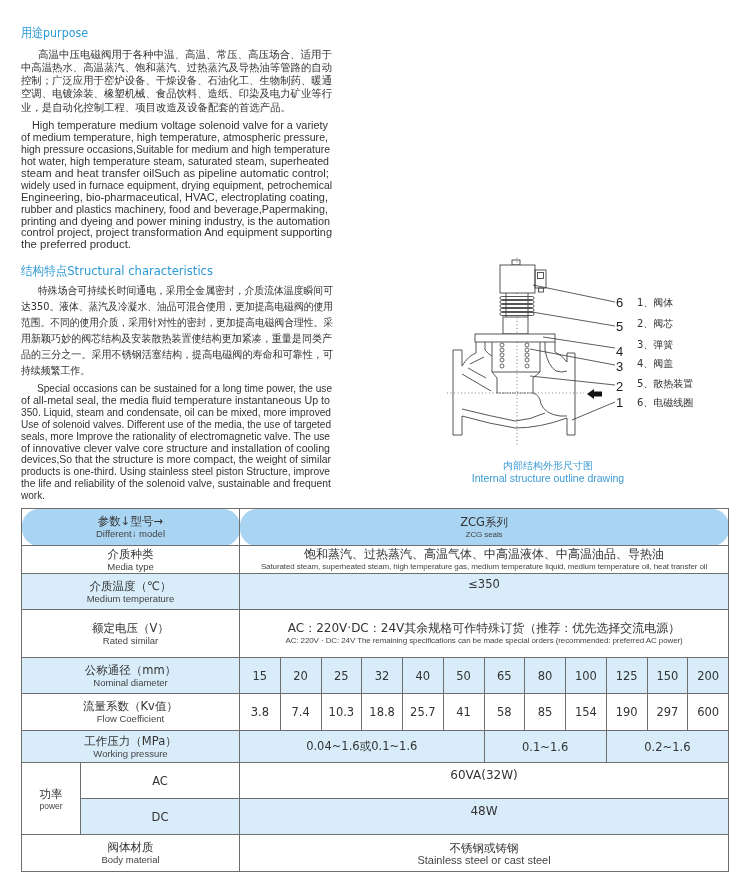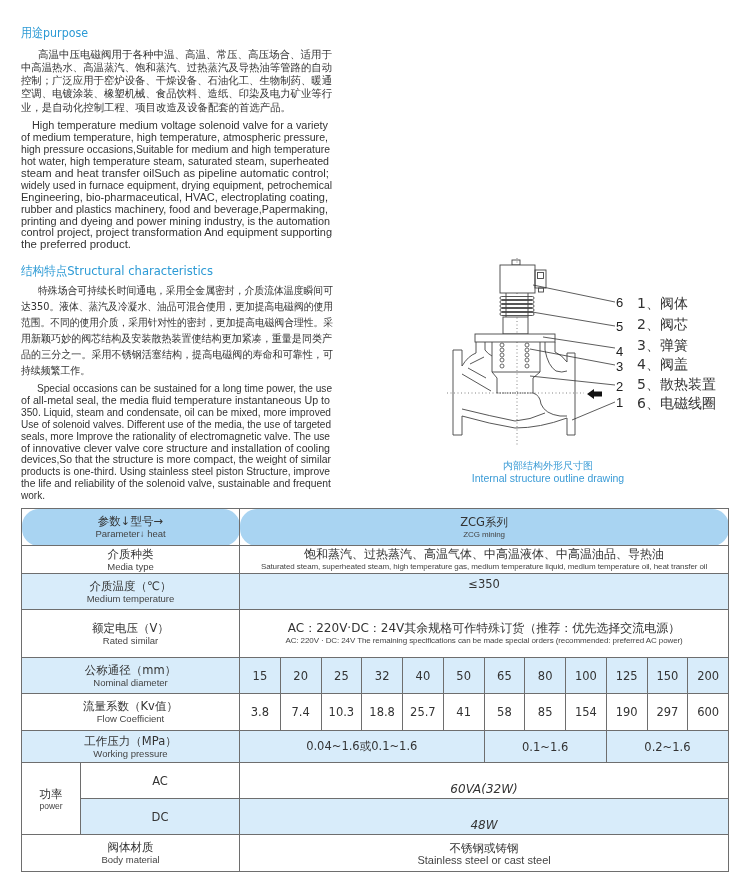--- a/index.html
+++ b/index.html
@@ -5,37 +5,37 @@
   html,body{margin:0;padding:0;background:#ffffff;}
   body{width:750px;height:881px;position:relative;overflow:hidden;color:#333;font-family:"DejaVu Sans","Liberation Sans",sans-serif;}
   .txt-svg{position:absolute;left:0;top:0;}
   .txt-svg text{fill:#333;}
   .txt-svg .ttl{fill:#2c9ad5;font-family:"DejaVu Sans",sans-serif;}
   .txt-svg .cnl{font-family:"DejaVu Sans",sans-serif;font-size:10.5px;}
   .txt-svg .enl{font-family:"Liberation Sans",sans-serif;font-size:10px;}
 
   .diagram{position:absolute;left:440px;top:255px;}
   .callout{position:absolute;font-family:"Liberation Sans",sans-serif;font-size:13px;line-height:16px;color:#222;}
-  .legend{position:absolute;left:637px;font-family:"DejaVu Sans",sans-serif;font-size:14px;line-height:12px;color:#333;white-space:nowrap;}
+  .legend{position:absolute;left:637px;font-family:"DejaVu Sans",sans-serif;font-size:10px;line-height:12px;color:#333;white-space:nowrap;}
   .caption{position:absolute;left:448px;width:200px;text-align:center;color:#3a9bd6;white-space:nowrap;}
   .caption.cn{top:459px;font-size:10px;line-height:13px;font-family:"DejaVu Sans",sans-serif;}
   .caption.en{top:472px;font-size:10.5px;line-height:13px;font-family:"Liberation Sans",sans-serif;}
 
   table.spec{position:absolute;left:21px;top:508px;width:707px;border-collapse:collapse;table-layout:fixed;border:1.5px solid #8a8a8a;}
   table.spec td{border:1px solid #6e6e6e;text-align:center;vertical-align:middle;padding:0;overflow:hidden;white-space:nowrap;}
   table.spec .hdr{background:#a9d4f2;border-radius:17px;}
   table.spec .lb{background:#d8ecfa;}
   table.spec .wh{background:#ffffff;}
   table.spec .cn{font-family:"DejaVu Sans",sans-serif;font-size:11.5px;line-height:14px;color:#333;}
   table.spec .en{font-family:"Liberation Sans",sans-serif;font-size:9.5px;line-height:12px;color:#444;}
   table.spec .en-s{font-family:"Liberation Sans",sans-serif;font-size:8px;line-height:11px;color:#444;letter-spacing:-0.1px;}
   table.spec .en-xs{font-family:"Liberation Sans",sans-serif;font-size:11px;line-height:10px;color:#444;}
   table.spec .num{font-family:"DejaVu Sans",sans-serif;font-size:11.5px;color:#333;}
   table.spec .up{padding-bottom:16px;}
-  table.spec .valtop{vertical-align:top;padding-top:19px;font-style:italic;}
+  table.spec .valtop{vertical-align:top;padding-top:5px;}
 </style>
 </head>
 <body>
 
 <svg class="txt-svg" width="345" height="505" viewBox="0 0 345 505">
 
   <text class="ttl" x="21" y="36.5" font-size="13" textLength="67" lengthAdjust="spacingAndGlyphs">用途purpose</text>
   <g>
     <text class="cnl" x="38" y="57.5" textLength="294" lengthAdjust="spacingAndGlyphs">高温中压电磁阀用于各种中温、高温、常压、高压场合、适用于</text>
     <text class="cnl" x="21" y="70.8" textLength="311" lengthAdjust="spacingAndGlyphs">中高温热水、高温蒸汽、饱和蒸汽、过热蒸汽及导热油等管路的自动</text>
@@ -176,25 +176,25 @@
     <col style="width:40.75px">
       <col style="width:40.75px">
       <col style="width:40.75px">
       <col style="width:40.75px">
   </colgroup>
 
   <tbody>
       <tr style="height:37px">
     <td colspan="2" class="hdr">
       <div class="cn">参数↓型号→</div>
-      <div class="en">Parameter↓ heat</div>
+      <div class="en">Different↓ model</div>
     </td>
     <td colspan="12" class="hdr">
       <div class="cn">ZCG系列</div>
-      <div class="en-s">ZCG mining</div>
+      <div class="en-s">ZCG seals</div>
     </td>
   </tr>
 
   <tr style="height:28px">
     <td colspan="2" class="wh">
       <div class="cn">介质种类</div>
       <div class="en">Media type</div>
     </td>
     <td colspan="12" class="wh">
       <div class="cn" style="font-size:12px">饱和蒸汽、过热蒸汽、高温气体、中高温液体、中高温油品、导热油</div>

